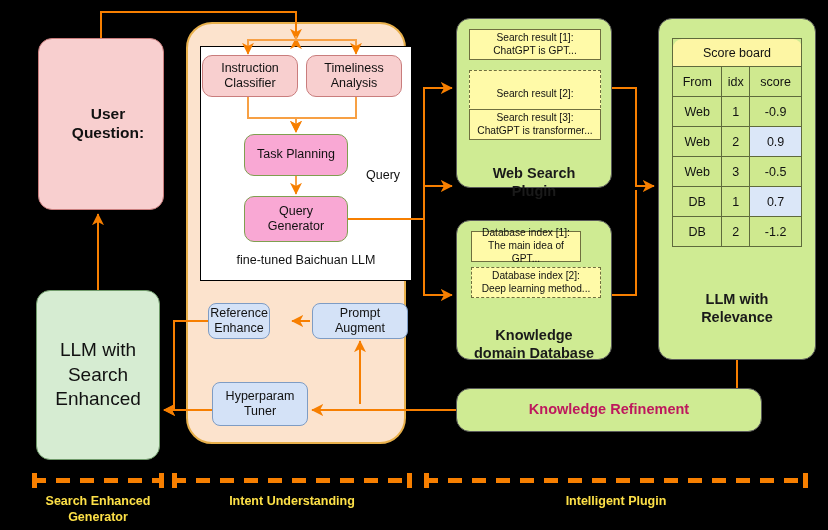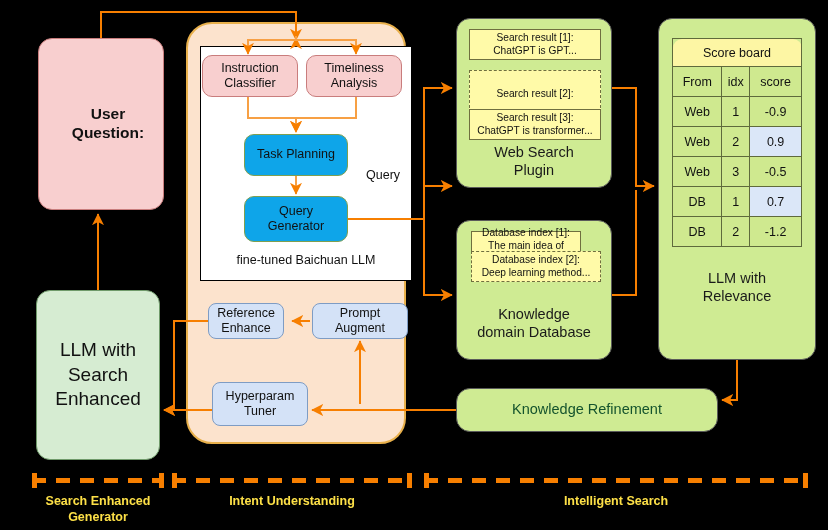--- a/index.html
+++ b/index.html
@@ -27,69 +27,69 @@
     position: absolute; left: 200px; top: 46px; width: 212px; height: 235px;
     background: #ffffff; border: 1.5px solid #000;
   }
 
   .panel-green {
     background: #cfeb93; border: 1.5px solid #5a5a5a; border-radius: 14px;
   }
   .panel-web { left: 456px; top: 18px; width: 156px; height: 170px; }
   .panel-kdb { left: 456px; top: 220px; width: 156px; height: 140px; }
   .panel-rel { left: 658px; top: 18px; width: 158px; height: 342px; }
-  .panel-refine { left: 456px; top: 388px; width: 262px; height: 44px;
+  .panel-refine { left: 456px; top: 388px; width: 306px; height: 44px;
     display: flex; align-items: center; justify-content: center;
-    font-weight: normal; font-size: 14.5px; color: #14532d; }
+    font-weight: bold; font-size: 14.5px; color: #be185d; }
 
   
   .box-pink {
     background: #f8cfcf; border: 1.5px solid #c97d7d; border-radius: 10px;
     color: #111;
   }
   .box-user {
     left: 38px; top: 38px; width: 126px; height: 172px;
     border-radius: 14px; flex-direction: column; font-size: 15.5px; padding-left: 14px;
   }
   .box-user .l1 { font-weight: bold; }
   .box-instr { left: 202px; top: 55px; width: 96px; height: 42px; font-size: 12.5px; flex-direction: column; }
   .box-time  { left: 306px; top: 55px; width: 96px; height: 42px; font-size: 12.5px; flex-direction: column; }
 
   .box-lime {
-    background: #0ea5e9; border: 1.5px solid #7f9f50; border-radius: 10px; color: #111;
+    background: #f9a8d4; border: 1.5px solid #7f9f50; border-radius: 10px; color: #111;
   }
   .box-task  { left: 244px; top: 134px; width: 104px; height: 42px; font-size: 12.5px; }
   .box-qgen  { left: 244px; top: 196px; width: 104px; height: 46px; font-size: 12.5px; flex-direction: column; }
 
   .box-blue {
     background: #d4e2f7; border: 1.5px solid #7e9cc4; border-radius: 8px; color: #111;
     font-size: 12.5px; flex-direction: column;
   }
-  .box-ref   { left: 208px; top: 303px; width: 76px; height: 36px; }
+  .box-ref   { left: 208px; top: 303px; width: 62px; height: 36px; }
   .box-prompt{ left: 312px; top: 303px; width: 96px; height: 36px; }
   .box-hyper { left: 212px; top: 382px; width: 96px; height: 44px; }
 
   .box-green-lg {
     left: 36px; top: 290px; width: 124px; height: 170px;
     background: #d6ecd2; border: 1.5px solid #6f9a6a; border-radius: 14px;
     color: #111; font-size: 19px; flex-direction: column; line-height: 1.3;
   }
 
   
   .card {
     position: absolute; background: #fffaa8; color: #111;
     font-size: 10.2px; line-height: 1.25; text-align: center;
     display: flex; align-items: center; justify-content: center;
     border: 1.2px solid #6f6f3f; padding: 2px 3px;
   }
   .card.dashed { border-style: dashed; }
 
   .caption {
-    position: absolute; text-align: center; font-weight: normal;
-    font-size: 14.5px; color: #1a1a1a; line-height: 1.25; width: 100%;
+    position: absolute; text-align: center; font-weight: bold;
+    font-size: 14.5px; color: #1a1a1a; line-height: 1.25; width: 100%; margin-top: 21px;
   }
   .ftlabel {
     position: absolute; left: 200px; top: 253px; width: 212px;
     text-align: center; font-size: 12.5px; color: #111;
   }
   .querylabel {
     position: absolute; left: 366px; top: 168px; font-size: 12.5px; color: #111;
   }
 
   
@@ -254,21 +254,21 @@
       <div>Web Search</div>
       <div>Plugin</div>
     </div>
   </div>
 
   <div class="panel-green panel-kdb node" style="display:block;">
     <div class="card" style="left:14px; top:10px; width:110px; height:31px;">
       <div><span>Database index [1]:</span><br>
            <span>The main idea of GPT...</span></div>
     </div>
-    <div class="card dashed" style="left:14px; top:30px; width:130px; height:31px;">
+    <div class="card dashed" style="left:14px; top:46px; width:130px; height:31px;">
       <div><span>Database index [2]:</span><br>
            <span>Deep learning method...</span></div>
     </div>
     <div class="caption" style="top:84px;">
       <div>Knowledge</div>
       <div>domain Database</div>
     </div>
   </div>
 
   <div class="panel-green panel-rel node" style="display:block;">
@@ -337,17 +337,17 @@
     <div class="txt">
       <div>Intent Understanding</div>
     </div>
   </div>
 
   <div class="seg" style="left:424px; top:478px; width:384px;">
     <div class="bar" style="background:repeating-linear-gradient(to right,#f77f00 0 14px,transparent 14px 24px);"></div>
     <div class="cap-l"></div>
     <div class="cap-r"></div>
     <div class="txt">
-      <div>Intelligent Search</div>
+      <div>Intelligent Plugin</div>
     </div>
   </div>
 
 </div>
 
 </body></html>

